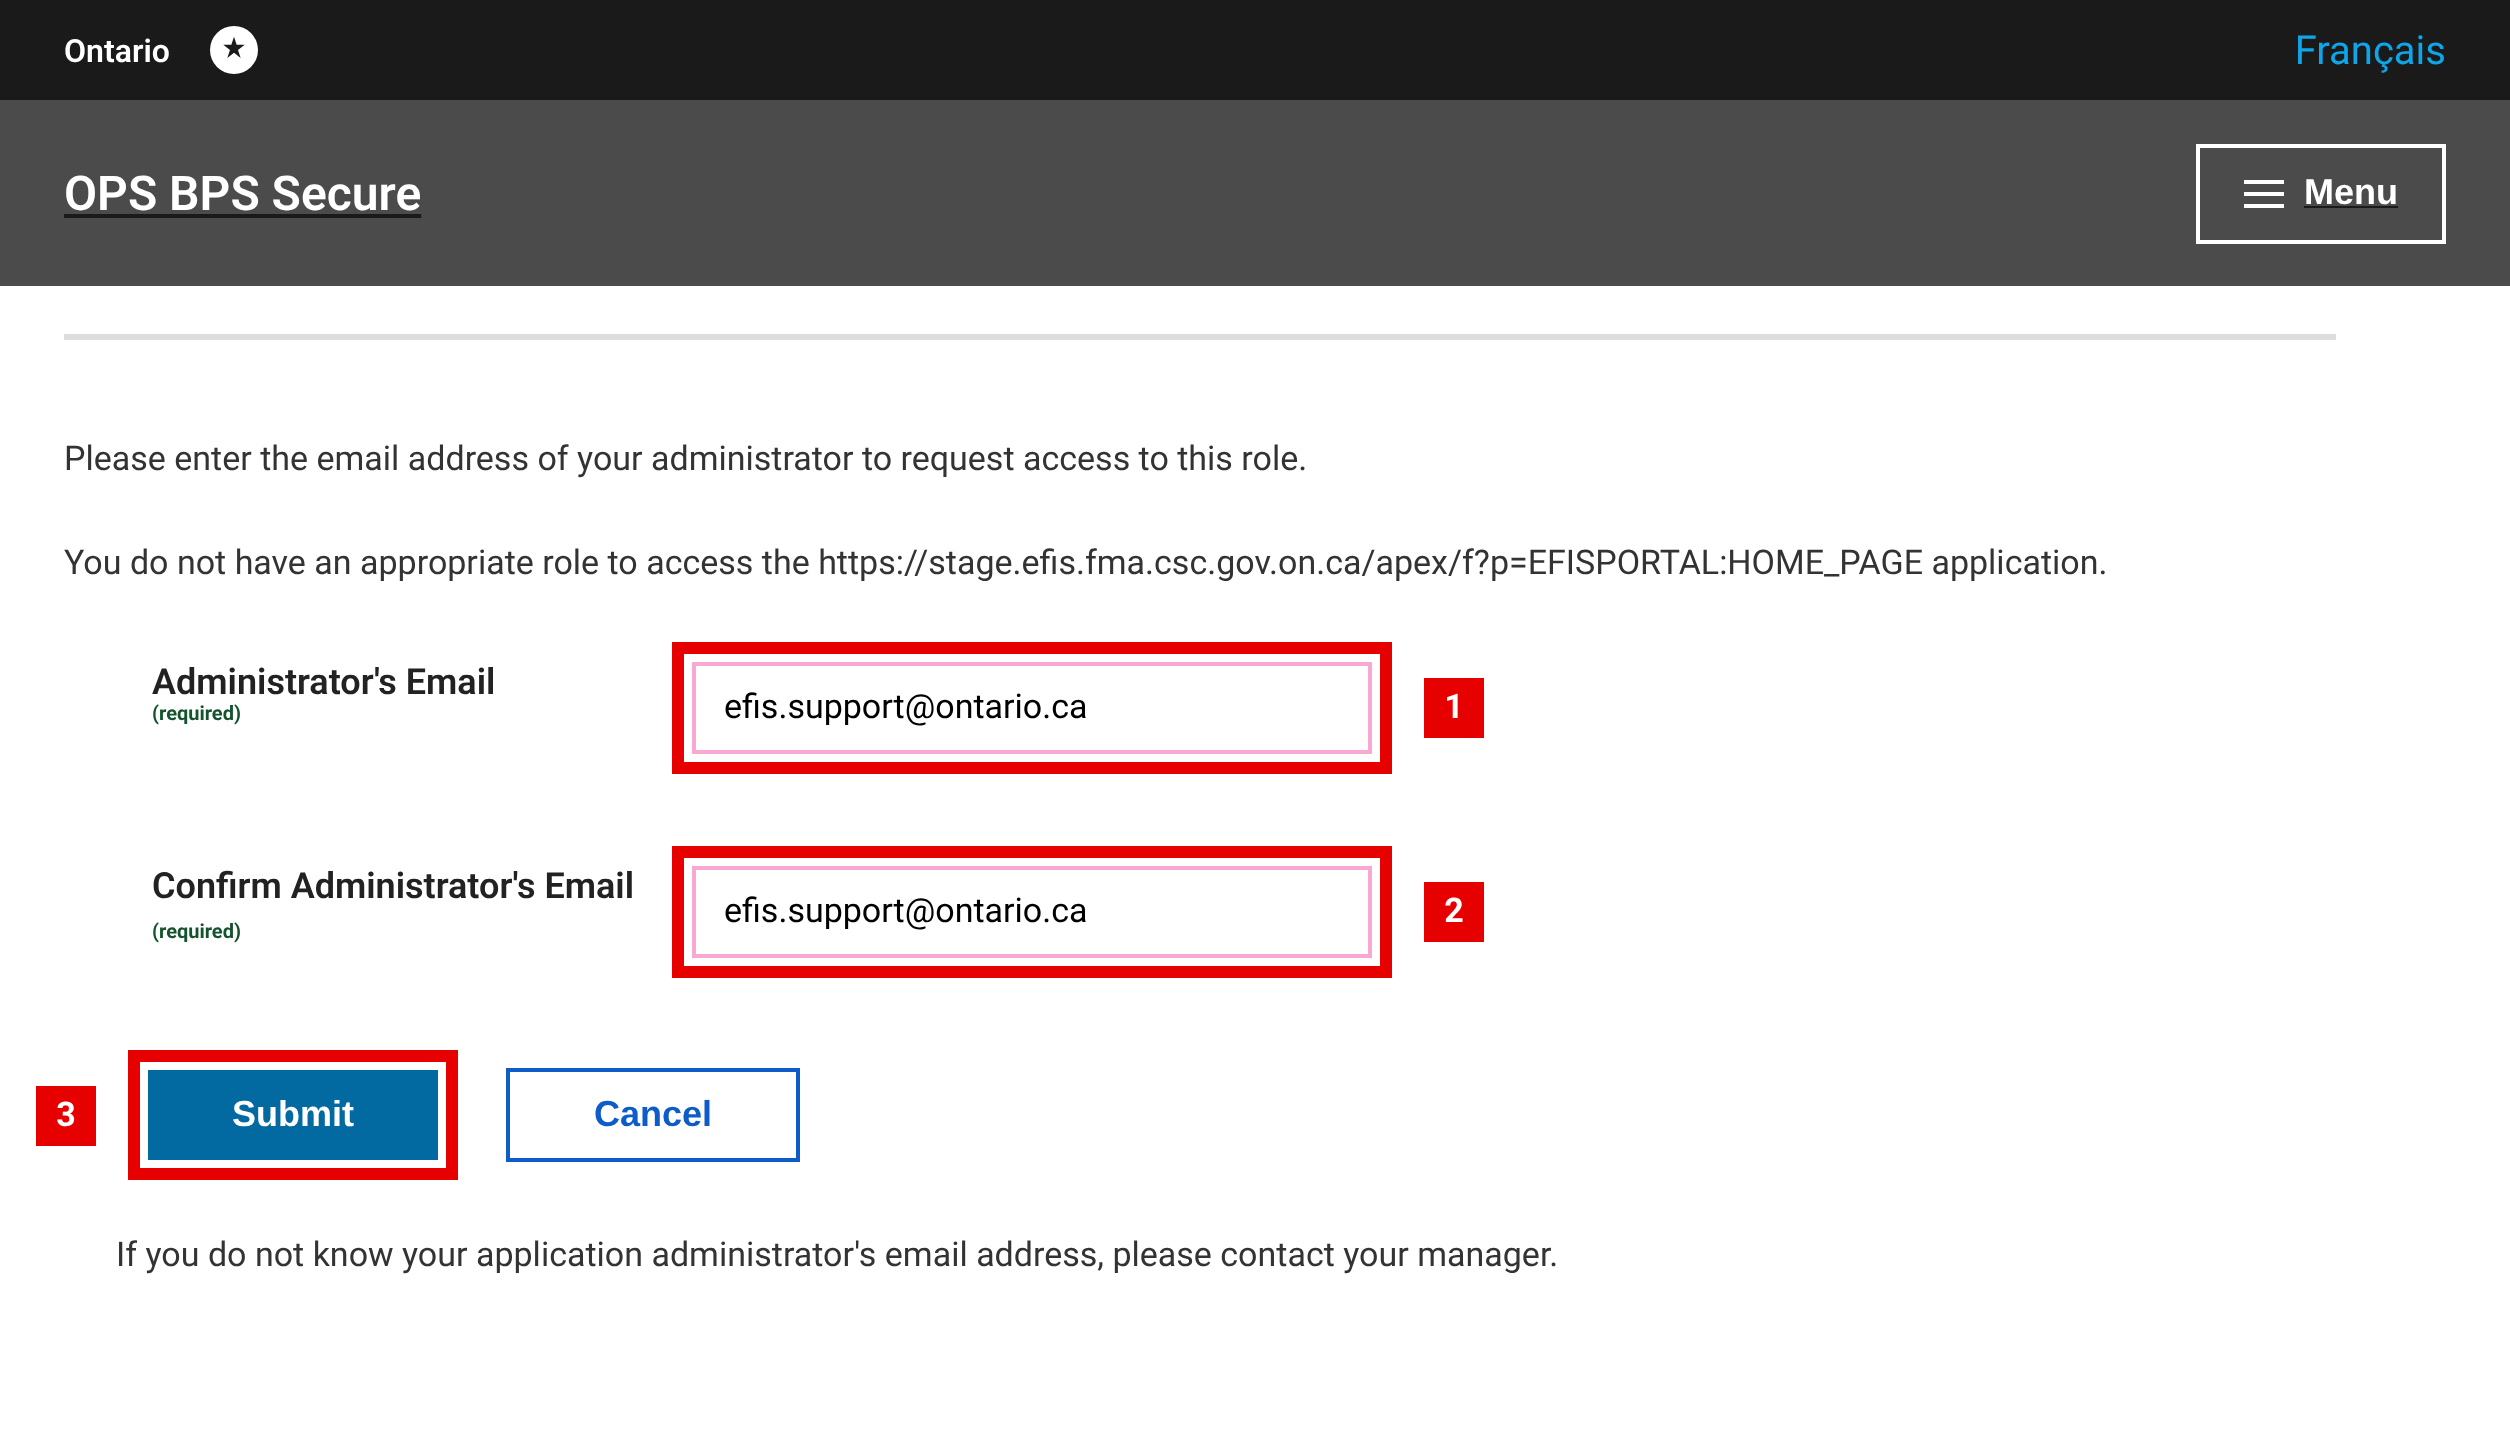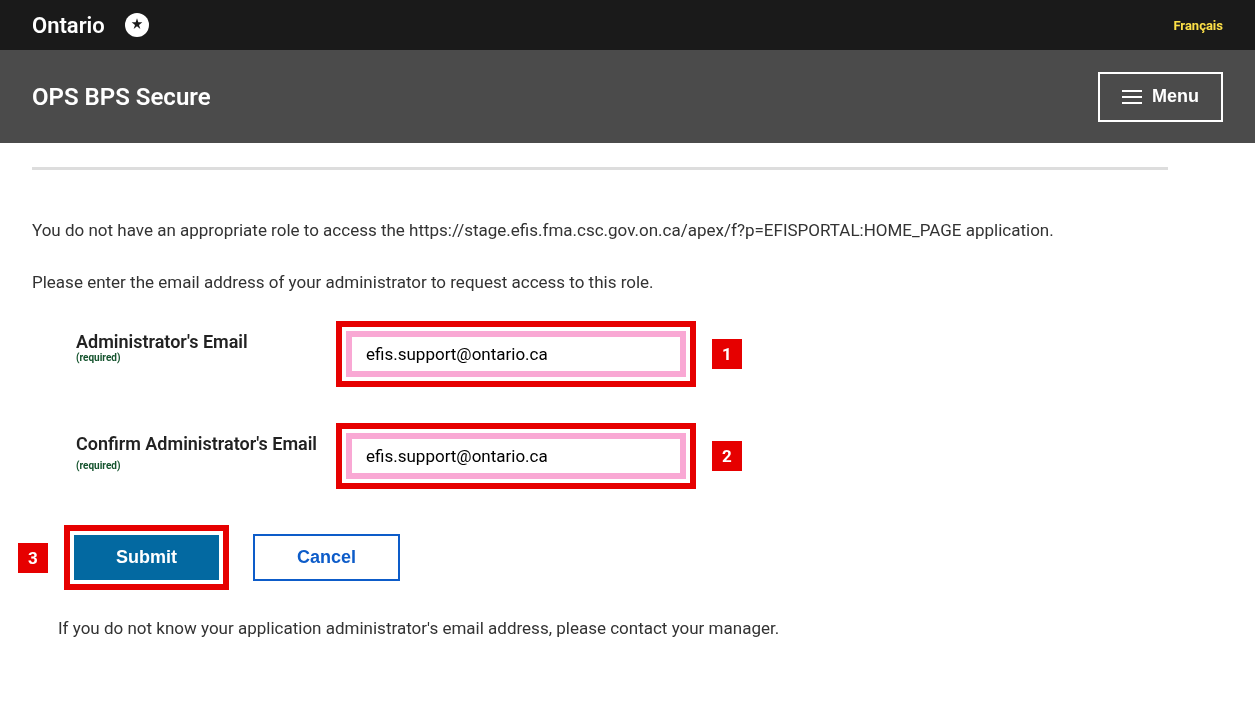--- a/index.html
+++ b/index.html
@@ -18,47 +18,48 @@
       display: flex;
       align-items: center;
       justify-content: space-between;
       padding: 0 32px;
     }
     .ontario-logo {
       display: flex;
       align-items: center;
       color: #fff;
       font-weight: 600;
-      font-size: 22px;
+      font-size: 16px;
       gap: 20px;
     }
     .trillium {
       width: 24px;
       height: 24px;
       background: #fff;
       border-radius: 50%;
       display: flex;
       align-items: center;
       justify-content: center;
       color: #1a1a1a;
       font-size: 14px;
     }
     .lang-link {
-      color: #fde047;
-      font-weight: 700;
-      font-size: 13px;
+      color: #0ea5e9;
+      font-weight: 400;
+      font-size: 20px;
       cursor: pointer;
     }
     .sub-bar {
       background: #4b4b4b;
       height: 93px;
       display: flex;
       align-items: center;
       justify-content: space-between;
       padding: 0 32px;
+      text-decoration: underline;
     }
     .app-title {
       color: #fff;
       font-size: 24px;
       font-weight: 600;
     }
     .menu-btn {
       border: 2px solid #fff;
       color: #fff;
       background: transparent;
@@ -125,21 +126,21 @@
       display: inline-block;
     }
     .red-frame {
       border: 6px solid #e60000;
       padding: 4px;
       display: inline-block;
     }
     .text-input {
       width: 340px;
       height: 46px;
-      border: 6px solid #f9a8d4;
+      border: 2px solid #f9a8d4;
       padding: 0 14px;
       font-size: 17px;
       font-family: inherit;
     }
     .callout-num {
       background: #e60000;
       color: #fff;
       font-weight: 700;
       font-size: 17px;
       width: 30px;
@@ -220,22 +221,22 @@
         <span></span>
         <span></span>
     </span>
     <span>Menu</span>
   </button>
 </div>
 
 <div class="content">
   <hr class="hr">
 
+  <p class="para">Please enter the email address of your administrator to request access to this role.</p>
   <p class="para">You do not have an appropriate role to access the https://stage.efis.fma.csc.gov.on.ca/apex/f?p=EFISPORTAL:HOME_PAGE application.</p>
-  <p class="para">Please enter the email address of your administrator to request access to this role.</p>
 
   <div class="form-row">
     <div class="form-label-group">
       <div class="form-label">Administrator's Email</div>
       <div class="required">(required)</div>
     </div>
     <div class="input-wrap">
       <div class="red-frame">
         <input type="text" class="text-input" value="efis.support@ontario.ca" style="">
       </div>

